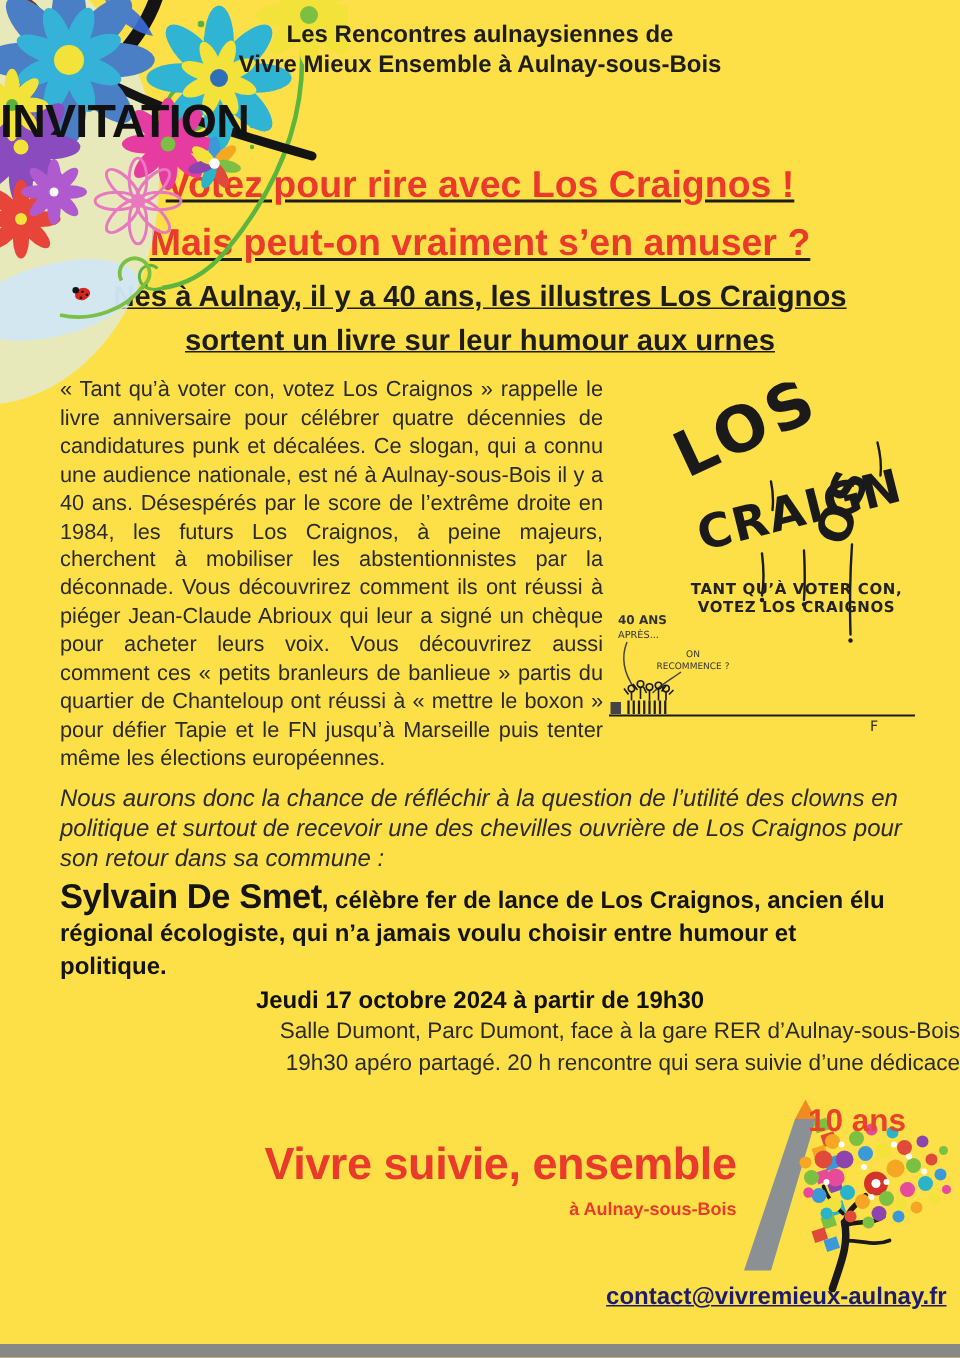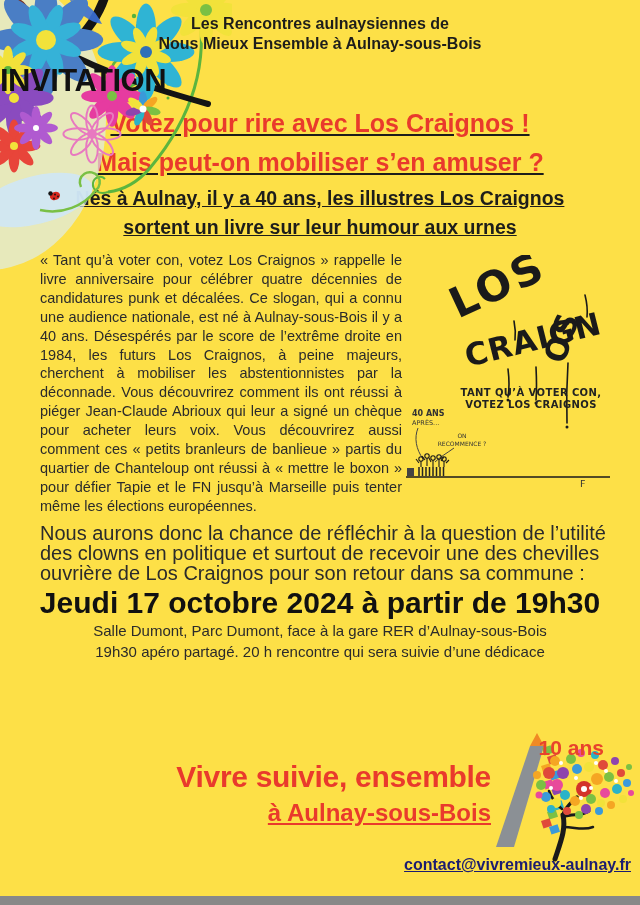--- a/index.html
+++ b/index.html
@@ -12,32 +12,32 @@
   .header-block { position:relative; z-index:2; padding-top:14px; }
   .org-line { font-size:16px; font-weight:bold; text-align:center; line-height:20px; color:#1d1d1b; }
   .invitation-title { font-size:31px; font-weight:800; letter-spacing:-0.5px; text-align:left; margin-top:9px; color:#111; }
   .red-head { font-size:25px; font-weight:bold; line-height:39px; text-align:center; color:#e93a2c; }
   .red-head-block { margin-top:5px;text-decoration:underline; }
   .sub-head { font-size:19.5px; font-weight:bold; line-height:29px; text-align:center; color:#1d1d1b; margin-top:2px; }
   .content-row { position:relative; z-index:2; display:flex; margin:9px 30px 0 40px; }
   .body-text { width:362px; font-size:14.5px; line-height:18.9px; text-align:justify; color:#2b2b2b; }
   .cartoon-col { flex:1; position:relative; }
   .cartoon-svg { position:absolute; left:2px; top:4px; }
-  .p2 { margin:7px 34px 0 40px; font-size:20px; line-height:20px; color:#2b2b2b; }
+  .p2 { margin:7px 34px 0 40px; font-size:16px; line-height:20px; color:#2b2b2b;font-style:italic; }
   .speaker { margin:3px 34px 0 40px; line-height:22px; color:#141414; }
   .speaker-name { font-size:23px; font-weight:bold; letter-spacing:-0.3px; }
   .speaker-desc { font-size:16px; font-weight:bold; }
   .invite-intro { margin:9px 34px 0 40px; font-size:15px; color:#2b2b2b; }
-  .event-date { margin-top:3px; text-align:center; font-size:30px; font-weight:bold; color:#111; }
-  .event-venue, .event-schedule { text-align:center; font-size:15px; line-height:21px; color:#2b2b2b; }
+  .event-date { margin-top:3px; text-align:center; font-size:16px; font-weight:bold; color:#111; }
+  .event-venue, .event-schedule { text-align:right; font-size:15px; line-height:21px; color:#2b2b2b; }
   .footer { position:absolute; left:1px; top:730px; width:640px; height:175px; z-index:3; }
   .logo-svg { position:absolute; left:490px; top:3px; }
   .anniversary { position:absolute; right:37px; top:6px; font-size:21px; font-weight:bold; color:#e8432c; }
   .tagline { position:absolute; right:150px; top:30px; font-size:30px; font-weight:bold; letter-spacing:-0.3px; color:#e93a2c; }
-  .location { position:absolute; right:150px; top:69px; font-size:24px; font-weight:bold; color:#e93a2c;text-decoration:underline; }
+  .location { position:absolute; right:150px; top:69px; font-size:12px; font-weight:bold; color:#e93a2c; }
   .email-link { position:absolute; right:10px; top:126px; font-size:16px; font-weight:bold; color:#1b1c70; text-decoration:underline; cursor:pointer; }
   .sketch { font-family:"DejaVu Sans", sans-serif; }
 </style>
 </head>
 <body>
 
 <div class="page">
 
   <svg class="deco" width="232" height="270" viewBox="0 0 232 270">
     <defs>
@@ -119,27 +119,27 @@
       <ellipse cx="55" cy="196" rx="5.2" ry="4" fill="#d6281e" transform="rotate(-20 55 196)"></ellipse>
       <circle cx="50.5" cy="193.5" r="2.2" fill="#141414"></circle>
       <circle cx="55" cy="194.5" r="0.9" fill="#141414"></circle>
       <circle cx="58" cy="196.5" r="0.9" fill="#141414"></circle>
       <circle cx="54" cy="198.5" r="0.9" fill="#141414"></circle>
     </g>
   </svg>
 
   <div class="header-block">
     <div class="org-line">Les Rencontres aulnaysiennes de</div>
-    <div class="org-line">Nous Mieux Ensemble à Aulnay-sous-Bois</div>
+    <div class="org-line">Vivre Mieux Ensemble à Aulnay-sous-Bois</div>
     <div class="invitation-title">INVITATION</div>
   </div>
 
   <div class="red-head-block">
     <div class="red-head">Votez pour rire avec Los Craignos !</div>
-    <div class="red-head">Mais peut-on mobiliser s’en amuser ?</div>
+    <div class="red-head">Mais peut-on vraiment s’en amuser ?</div>
     <div class="sub-head">
       <div>Nés à Aulnay, il y a 40 ans, les illustres Los Craignos</div>
       <div>sortent un livre sur leur humour aux urnes</div>
     </div>
   </div>
 
   <div class="content-row">
     <div class="body-text">« Tant qu’à voter con, votez Los Craignos » rappelle le livre anniversaire pour célébrer quatre décennies de candidatures punk et décalées. Ce slogan, qui a connu une audience nationale, est né à Aulnay-sous-Bois il y a 40 ans. Désespérés par le score de l’extrême droite en 1984, les futurs Los Craignos, à peine majeurs, cherchent à mobiliser les abstentionnistes par la déconnade. Vous découvrirez comment ils ont réussi à piéger Jean-Claude Abrioux qui leur a signé un chèque pour acheter leurs voix. Vous découvrirez aussi comment ces « petits branleurs de banlieue » partis du quartier de Chanteloup ont réussi à « mettre le boxon » pour défier Tapie et le FN jusqu’à Marseille puis tenter même les élections européennes.</div>
     <div class="cartoon-col">
       <svg class="cartoon-svg" width="238" height="268" viewBox="0 0 238 268">
@@ -187,20 +187,21 @@
             <path d="M15,212 v9 M18.5,212 v9 M22,212 v9 M25.5,212 v9 M29,212 v9 M32.5,212 v9 M36,212 v9 M39.5,212 v9"></path>
           </g>
         </g>
         <line x1="2" y1="222" x2="206" y2="222" stroke="#1a1a1a" stroke-width="1.3"></line>
         <text x="176" y="232" font-size="9.5" fill="#333" class="sketch">F</text>
       </svg>
     </div>
   </div>
 
   <p class="p2">Nous aurons donc la chance de réfléchir à la question de l’utilité des clowns en politique et surtout de recevoir une des chevilles ouvrière de Los Craignos pour son retour dans sa commune :</p>
+  <p class="speaker"><span class="speaker-name">Sylvain De Smet</span><span class="speaker-desc">, célèbre fer de lance de Los Craignos, ancien élu régional écologiste, qui n’a jamais voulu choisir entre humour et politique.</span></p>
 
   <div class="event-date">Jeudi 17 octobre 2024 à partir de 19h30</div>
   <div class="event-venue">Salle Dumont, Parc Dumont, face à la gare RER d’Aulnay-sous-Bois</div>
   <div class="event-schedule">19h30 apéro partagé. 20 h rencontre qui sera suivie d’une dédicace</div>
 
   <div class="footer">
     <svg class="logo-svg" width="150" height="134" viewBox="0 0 150 134">
       <polygon points="39,13 53,13 46,0" fill="#f08a24"></polygon>
       <polygon points="39,13 53,13 23,114 5,114" fill="#8b9095"></polygon>
       <g>

